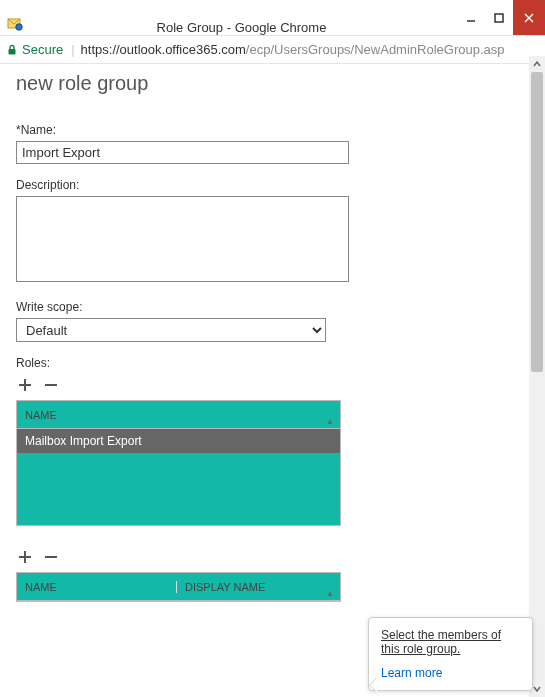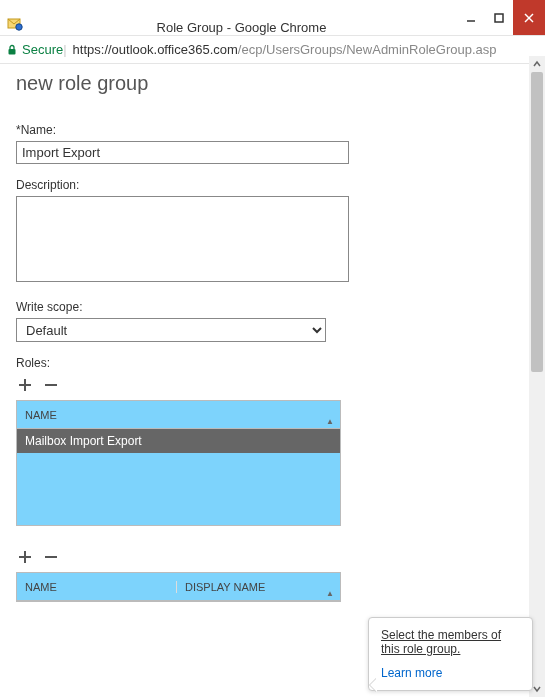--- a/index.html
+++ b/index.html
@@ -8,21 +8,21 @@
   .titlebar { height: 36px; background: #fff; display: flex; align-items: flex-end; border-bottom: 1px solid #e5e5e5; }
   .titlebar .app-icon { width: 22px; height: 22px; margin-left: 4px; display:flex; align-items:center; justify-content:center; }
   .titlebar .title { flex: 1; text-align: center; font-size: 13px; color: #333; }
   .winbtns { display: flex; height: 100%; }
   .winbtn { width: 28px; display:flex; align-items:center; justify-content:center; cursor: default; }
   .winbtn.close { background: #c0392b; color: #fff; width: 32px; }
   .winbtn svg { display:block; }
 
   .addrbar { height: 28px; display: flex; align-items: center; padding: 0 6px; font-size: 13px; border-bottom: 1px solid #e5e5e5; }
   .lock { color: #0b8043; display:flex; align-items:center; margin-right:4px; }
-  .secure { color: #0b8043; }
+  .secure { color: #0b8043; margin-right: 8px; }
   .sep { color: #ccc; margin-right: 6px; }
   .url-host { color: #333; }
   .url-path { color: #888; }
 
   .content-wrap { position: absolute; top: 56px; left: 0; right: 0; bottom: 0; overflow: hidden; }
   .scroll-area { position:absolute; top:0; left:0; right:16px; bottom:0; overflow:hidden; }
   .scrollbar { position:absolute; top:0; right:0; bottom:0; width:16px; background:#f0f0f0; }
   .sb-btn { height:16px; display:flex; align-items:center; justify-content:center; color:#666; }
   .sb-btn.down { position:absolute; bottom:0; left:0; right:0; }
   .sb-thumb { position:absolute; top:16px; left:2px; right:2px; height:300px; background:#c1c1c1; border-radius:2px; }
@@ -35,21 +35,21 @@
     width: 333px; border: 1px solid #888; font-size: 13px; padding: 3px 5px;
     font-family: inherit; background:#fff; color:#333;
   }
   textarea.text { height: 86px; resize: none; }
   select.sel { width: 310px; height: 24px; }
 
   .iconrow { display:flex; gap:8px; margin: 6px 0; }
   .iconbtn { width:18px; height:18px; display:flex; align-items:center; justify-content:center; color:#555; cursor:pointer; }
   .iconbtn svg { display:block; }
 
-  .grid { width: 325px; border: 1px solid #bbb; background:#7dd3fc; }
+  .grid { width: 325px; border: 1px solid #bbb; background:#14b8a6; }
   .grid .ghead { display:flex; height:28px; align-items:center; border-bottom:1px solid #bbb; }
   .grid .gcol { font-size: 11px; color:#444; padding:0 8px; position:relative; text-transform:uppercase; }
   .grid .gcol.sorted::after { content:"▲"; font-size:8px; color:#666; position:absolute; right:6px; top:8px; }
   .grid .gbody { min-height: 80px; }
   .grid .grow { height:24px; display:flex; align-items:center; padding:0 8px; font-size: 12px; }
   .grid .grow.sel { background:#666; color:#fff; }
   .grid .grow .gcell { overflow:hidden; white-space:nowrap; }
 
   .tooltip {
     position:absolute; right: 12px; bottom: 6px; width: 165px;

